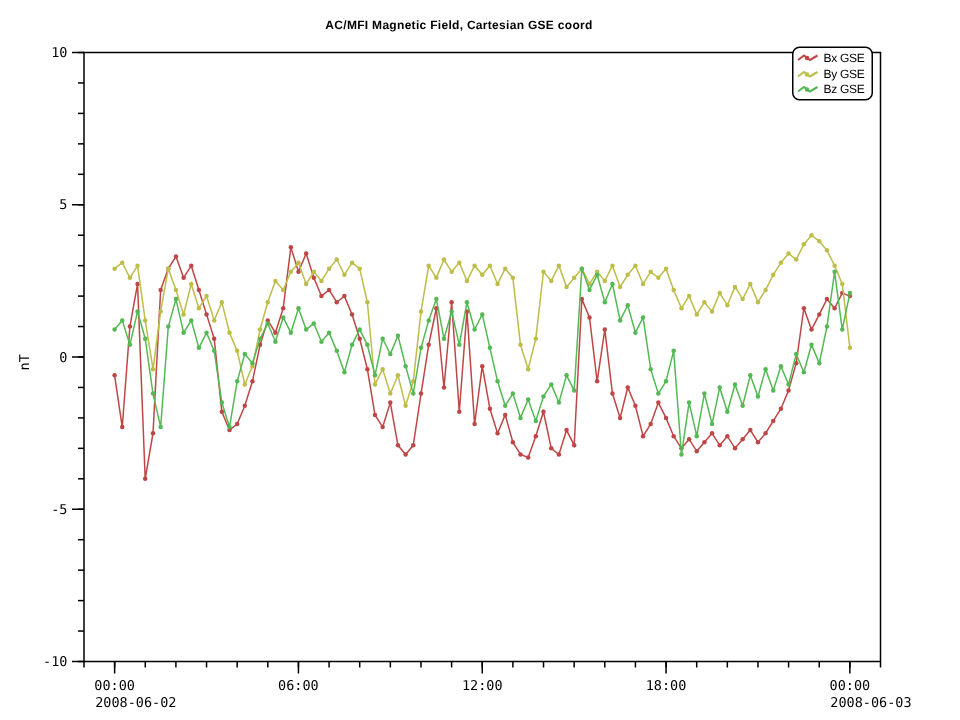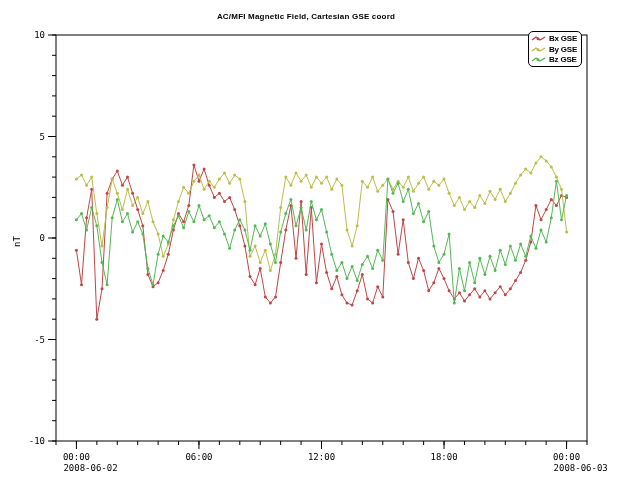--- a/index.html
+++ b/index.html
@@ -10,21 +10,21 @@
   .y-axis-label{position:absolute;left:12px;top:247px;transform:rotate(-90deg);
                 transform-origin:top left;font-size:9px;color:#000;
                 font-family:"DejaVu Sans Mono",monospace;}
   #plot{position:absolute;left:0;top:0;}
   .legend{position:absolute;left:528px;top:31px;width:54px;height:36px;
           border:1px solid #000;border-radius:5px;background:#fff;
           display:flex;flex-direction:column;justify-content:space-around;
           padding:1px 2px;box-sizing:border-box;}
   .legend-row{display:flex;align-items:center;height:11px;}
   .legend-sample{flex:0 0 16px;margin-right:2px;}
-  .legend-label{font-size:8px;font-weight:bold;color:#000;white-space:nowrap;
+  .legend-label{font-size:8px;font-weight:normal;color:#000;white-space:nowrap;
                 letter-spacing:-0.2px;}
 </style>
 </head>
 <body>
 
 <div class="figure">
   <div class="chart-title">AC/MFI  Magnetic Field, Cartesian GSE coord</div>
   <div class="y-axis-label">nT</div>
   <svg id="plot" width="640" height="480" viewBox="0 0 640 480">
       <rect x="56" y="35" width="531" height="406" fill="none" stroke="#000" stroke-width="1"></rect>

